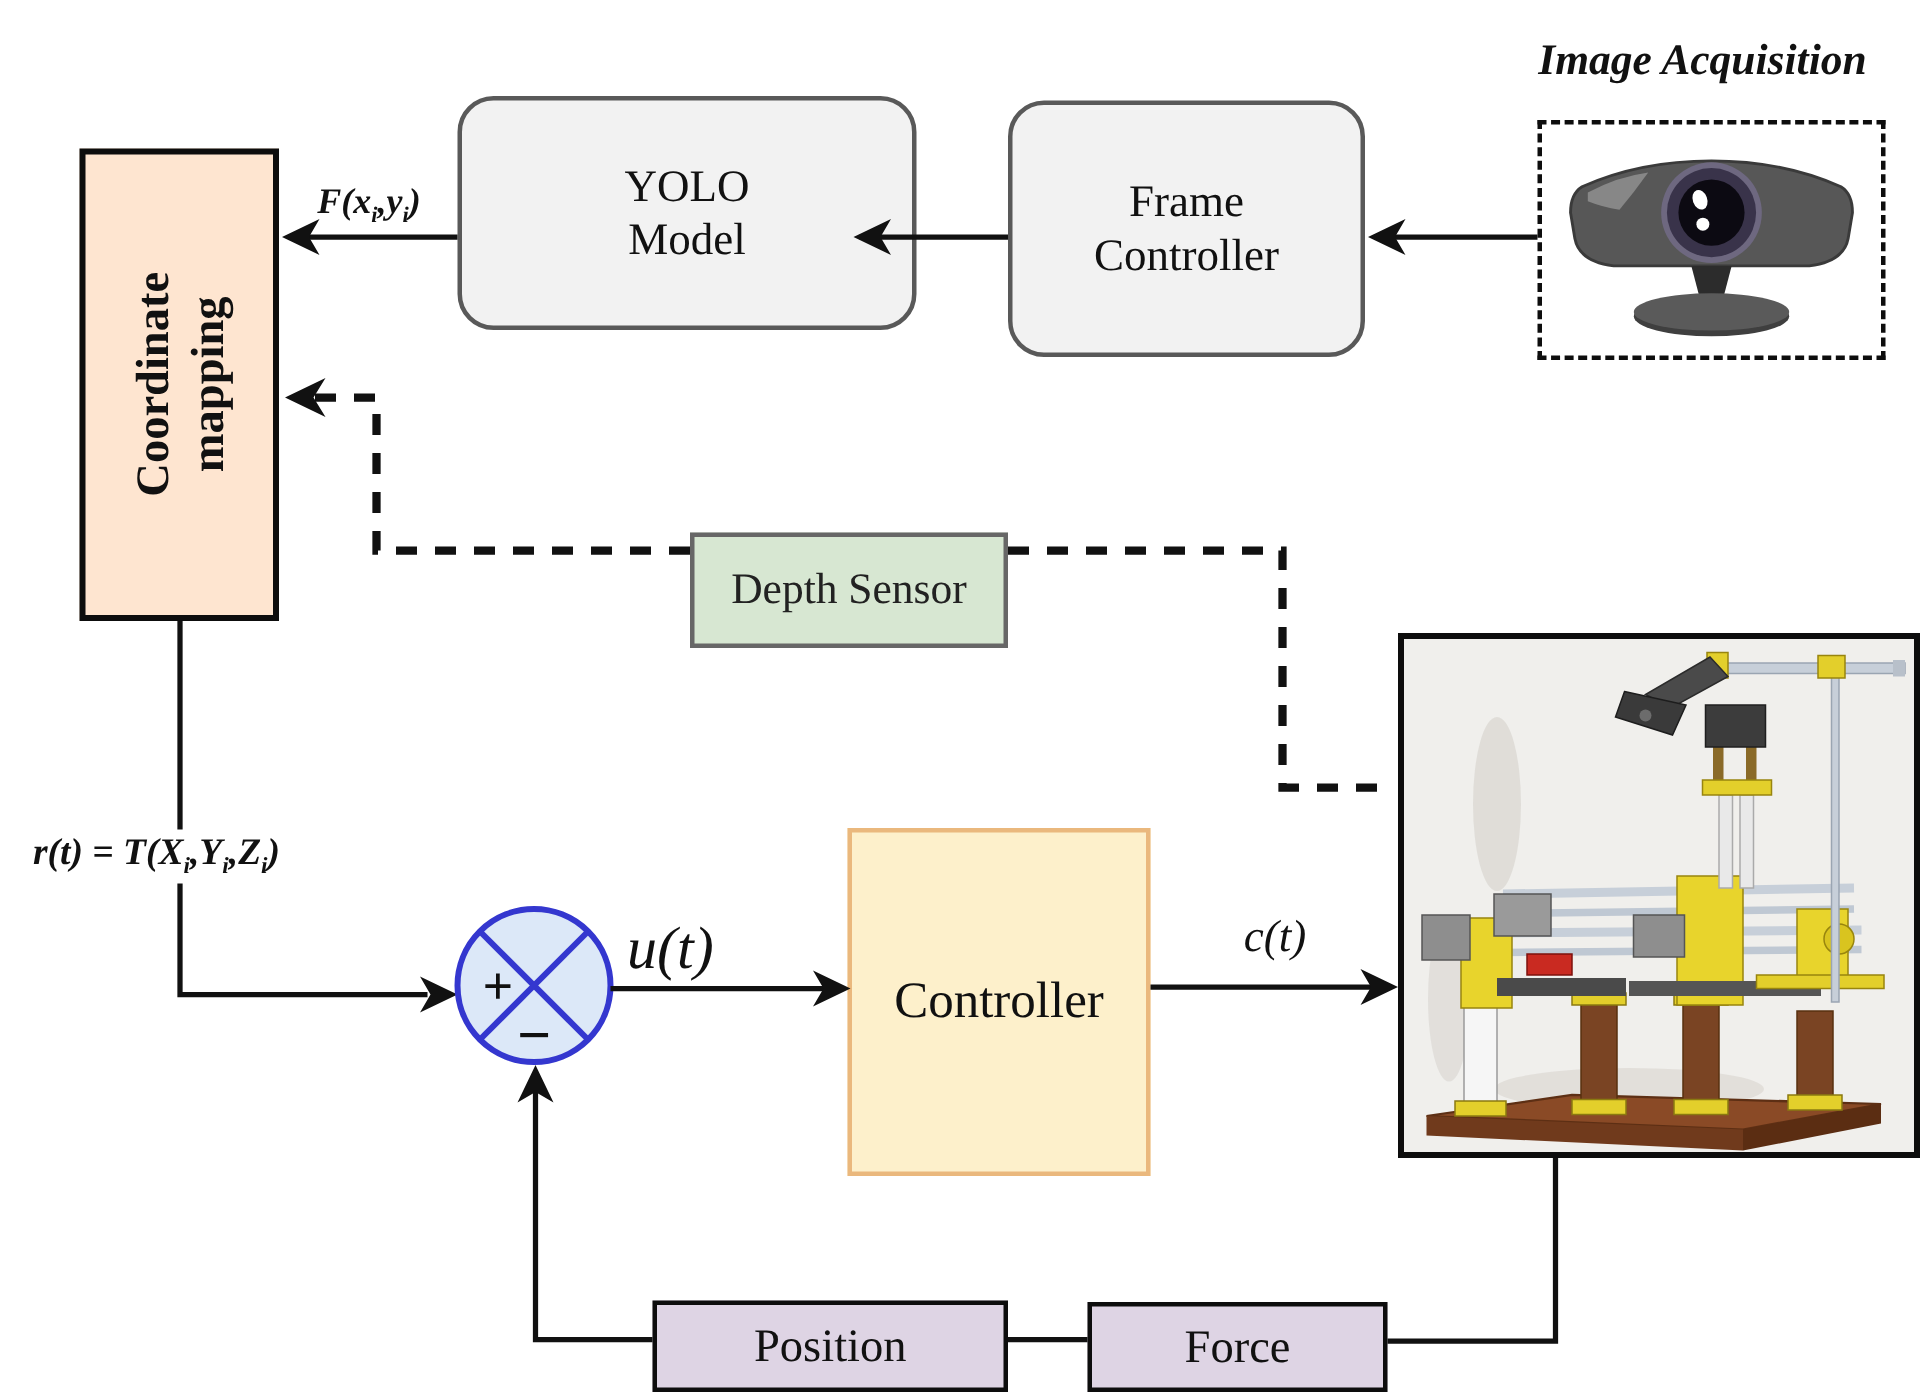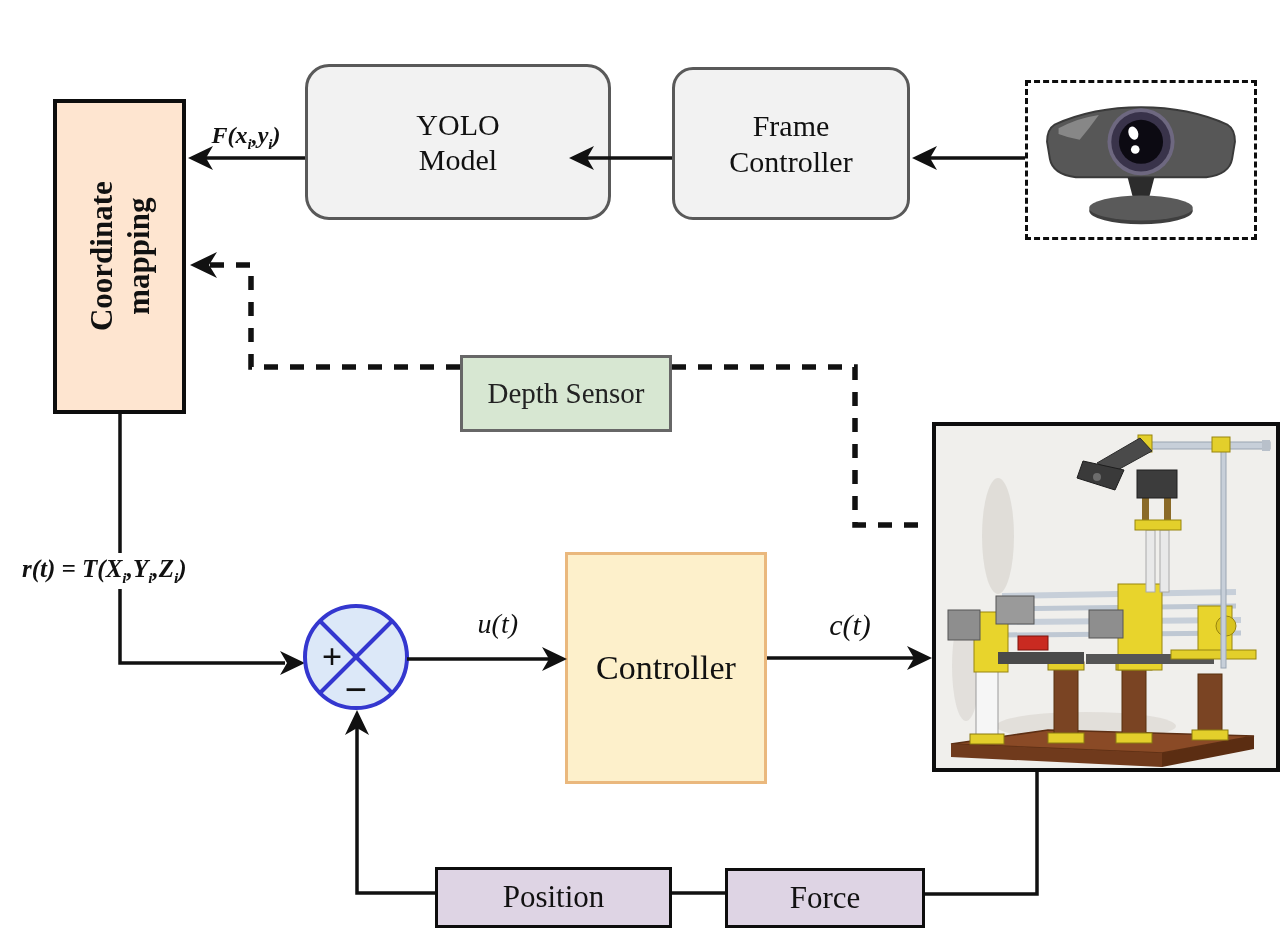--- a/index.html
+++ b/index.html
@@ -81,27 +81,28 @@
     </div>
   </div>
 
   <div class="abs block proc" style="left:305px;top:64px;width:306px;height:156px;">
     <div>
       <span>YOLO</span><br>
       <span>Model</span>
     </div>
   </div>
 
-  <div class="abs block proc" style="left:672px;top:67px;width:238px;height:153px;border-radius:21px;">
+  <div class="abs block proc" style="left:672px;top:67px;width:238px;height:171px;">
     <div>
       <span>Frame</span><br>
       <span>Controller</span>
     </div>
   </div>
 
+  <div class="abs title" style="left:990px;top:24px;width:290px;">Image Acquisition</div>
 
   <div class="abs camframe" style="left:1025px;top:80px;width:232px;height:160px;z-index:1;">
     <svg width="214" height="140" viewBox="0 0 220 146">
       <g>
         <path d="M20 36 Q60 18 110 18 Q160 18 200 36 Q208 41 208 54 L205 72 Q202 88 178 91 L42 91 Q18 88 15 72 L12 54 Q12 41 20 36 Z" fill="#575757" stroke="#3a3a3a" stroke-width="2"></path>
         <path d="M24 40 Q44 29 66 26 Q56 40 46 52 Q34 50 24 46 Z" fill="#8f8f8f" opacity="0.85"></path>
       </g>
       <g>
         <circle cx="110" cy="54" r="35" fill="#6e6880"></circle>
         <circle cx="110" cy="54" r="31" fill="#39334a"></circle>
@@ -200,21 +201,21 @@
   </div>
 
   <div class="abs siglabel lab-bold-italic" style="left:198px;top:122px;width:96px;text-align:center;font-size:24px;">
     <span>F(x</span><sub>i</sub><span>,y</span><sub>i</sub><span>)</span>
   </div>
 
   <div class="abs siglabel lab-bold-italic" style="left:16px;top:553px;font-size:25px;background:#ffffff;padding:2px 6px;">
     <span>r(t) = T(X</span><sub>i</sub><span>,Y</span><sub>i</sub><span>,Z</span><sub>i</sub><span>)</span>
   </div>
 
-  <div class="abs siglabel lab-italic" style="left:418px;top:608px;width:100px;text-align:right;font-size:28px;">u(t)</div>
+  <div class="abs siglabel lab-italic" style="left:418px;top:608px;width:100px;text-align:left;font-size:40px;">u(t)</div>
 
   <div class="abs siglabel lab-italic" style="left:800px;top:608px;width:100px;text-align:center;font-size:30px;">c(t)</div>
 
   <div class="abs sum-sign" style="left:312px;top:636px;width:40px;font-size:36px;">+</div>
   <div class="abs sum-sign" style="left:336px;top:666px;width:40px;font-size:40px;">−</div>
 
   <svg id="connectors" width="1280" height="930" viewBox="0 0 1280 930">
 
     <line x1="1025" y1="158" x2="916" y2="158" stroke="#111" stroke-width="3.5"></line>
     <path d="M912 158 L937 146 L930 158 L937 170 Z" fill="#111"></path>

